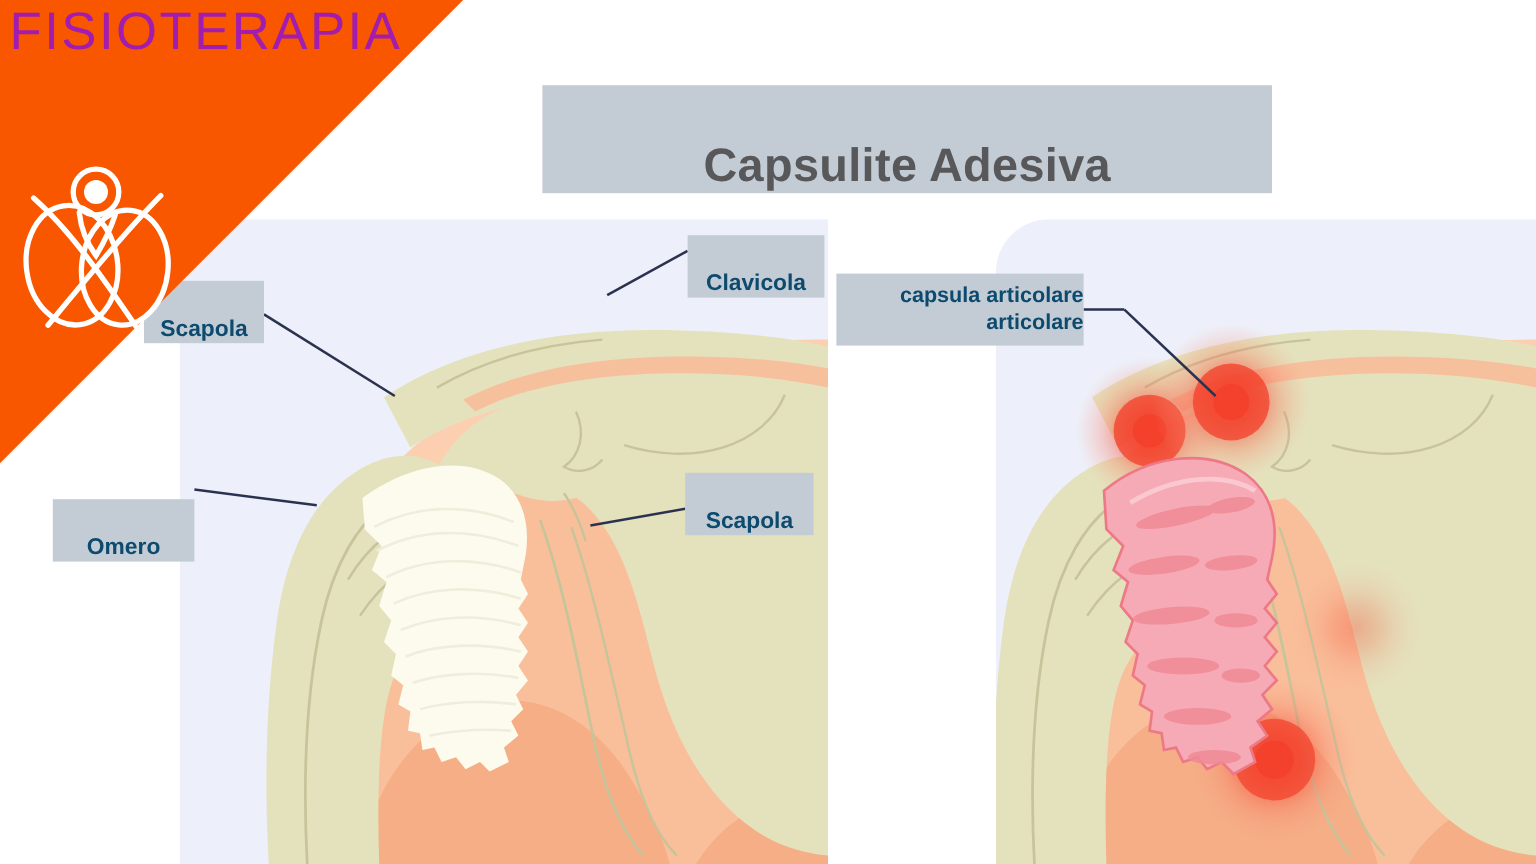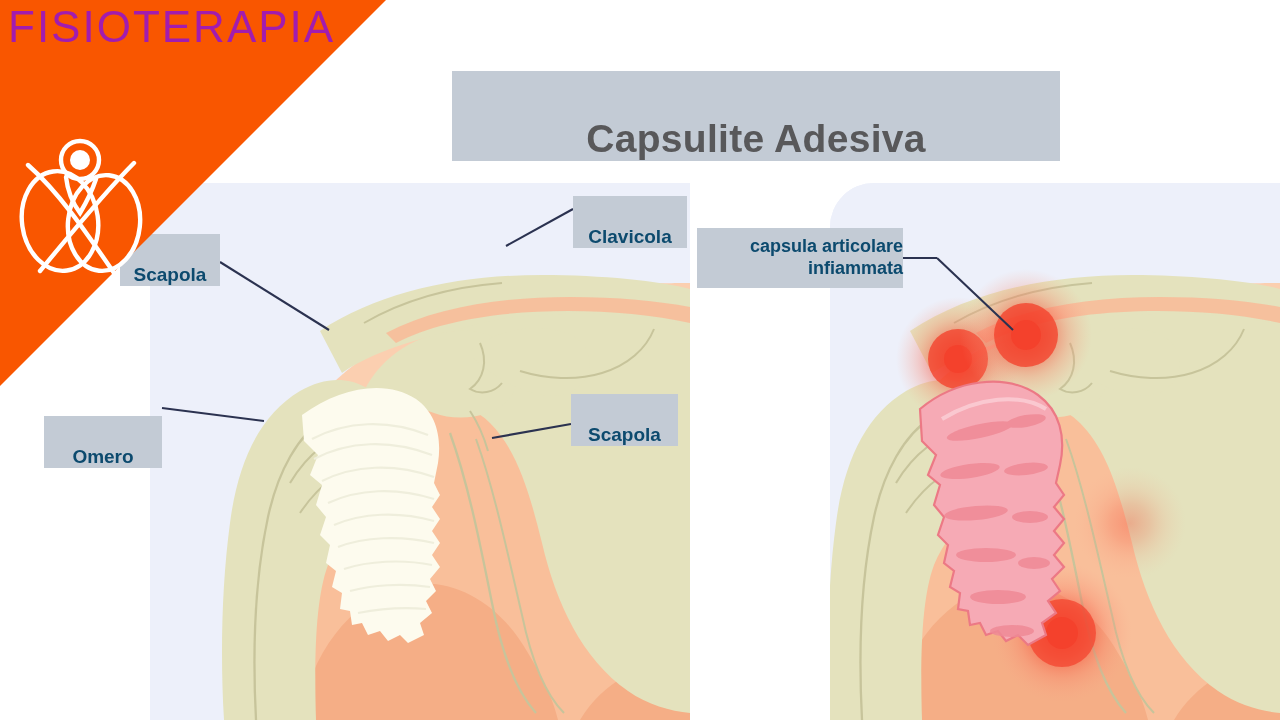--- a/index.html
+++ b/index.html
@@ -338,21 +338,21 @@
   <div class="label-box" id="label-omero">
     <span>Omero</span>
   </div>
 
   <div class="label-box" id="label-scapola">
     <span>Scapola</span>
   </div>
 
   <div class="label-box" id="label-infiammata">
     <span>capsula articolare</span>
-    <span>infiammata</span>
+    <span>articolare</span>
   </div>
 
   <div class="title-box">
     <span class="title-text">Capsulite Adesiva</span>
   </div>
 
   <div class="brand-triangle"></div>
   <div class="brand-text">
     <div class="brand-line1">FISIOTERAPIA</div>
   </div>

